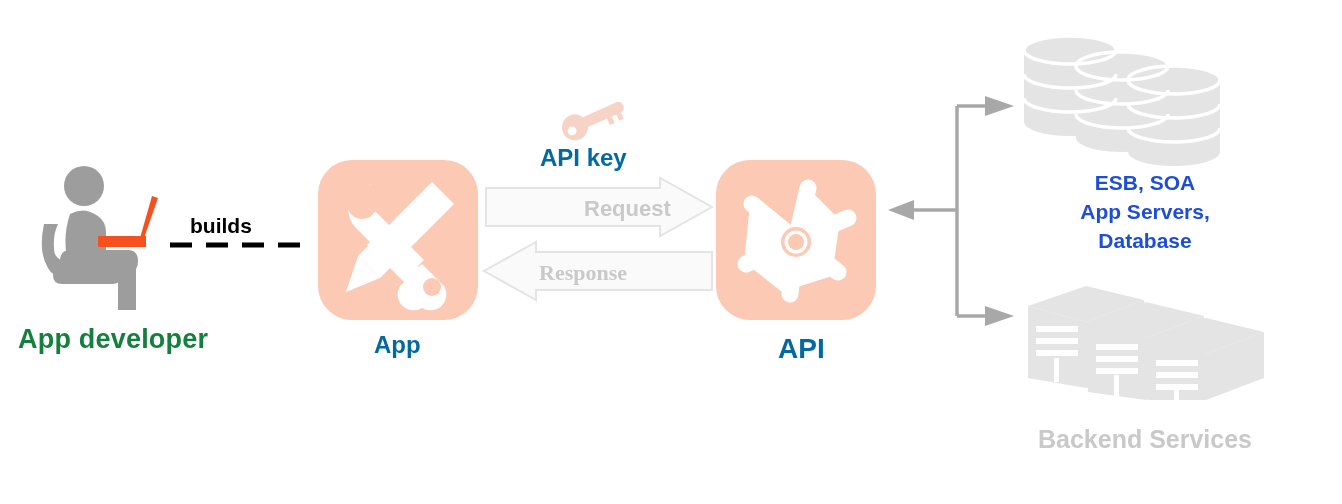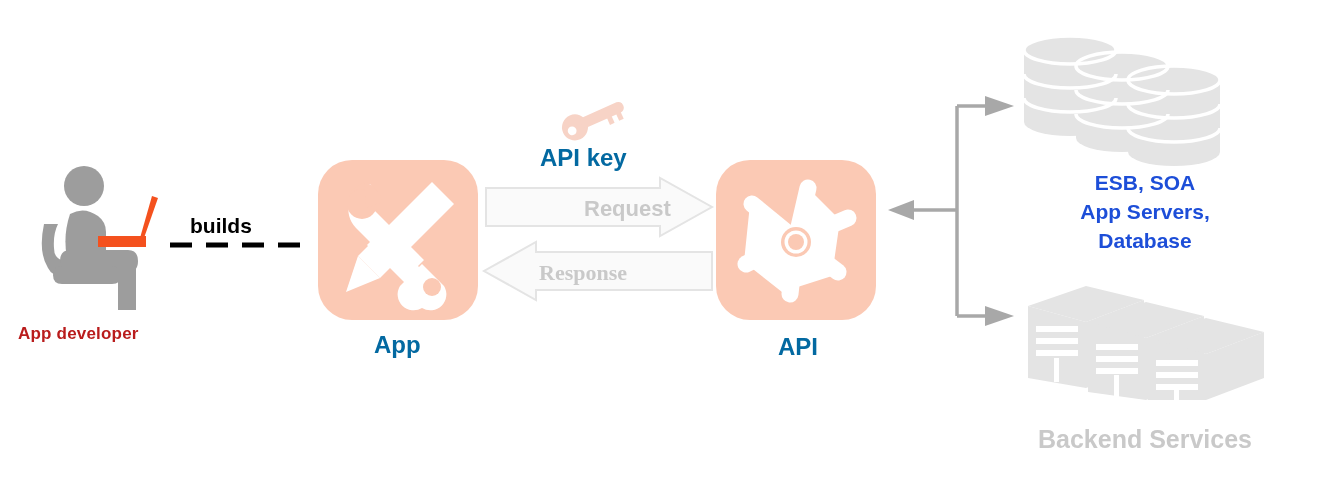--- a/index.html
+++ b/index.html
@@ -15,23 +15,23 @@
     width: 1342px;
     height: 504px;
     background: #ffffff;
     overflow: hidden;
   }
   .abs { position: absolute; }
 
   
   .lbl-dev {
     left: 18px; top: 324px;
-    font-size: 17px;
-    font-weight: bold;
-    color: #b91c1c;
+    font-size: 27px;
+    font-weight: bold;
+    color: #15803d;
     letter-spacing: 0.2px;
     white-space: nowrap;
   }
   .lbl-builds {
     left: 190px; top: 214px;
     font-size: 21px;
     font-weight: bold;
     color: #000000;
     white-space: nowrap;
   }
@@ -39,21 +39,21 @@
     color: #0369a1;
     white-space: nowrap;
   }
   .lbl-app {
     left: 374px; top: 331px;
     font-size: 24px;
     font-weight: bold;
   }
   .lbl-api {
     left: 778px; top: 333px;
-    font-size: 24px;
+    font-size: 28px;
     font-weight: bold;
   }
   .lbl-apikey {
     left: 540px; top: 144px;
     font-size: 24px;
     font-weight: bold;
   }
   .lbl-request {
     left: 552px; top: 196px;
     font-size: 22px;

